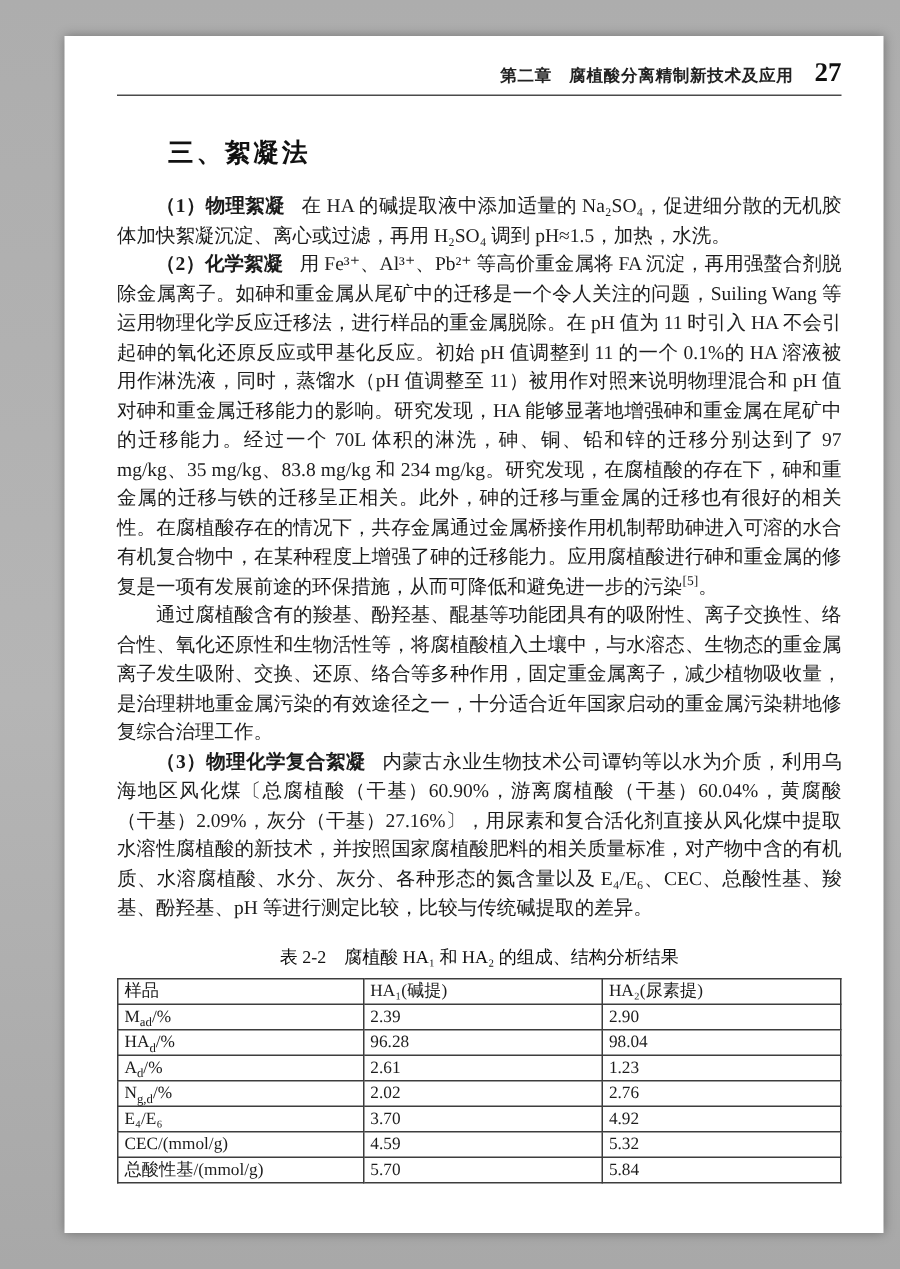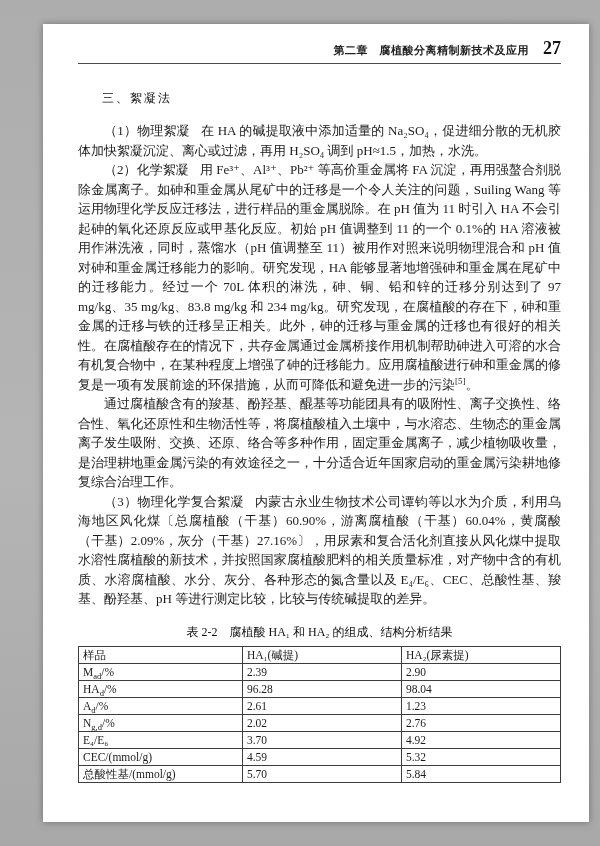--- a/index.html
+++ b/index.html
@@ -44,35 +44,35 @@
     letter-spacing: 0.5px;
     color: #222;
   }
   .running-head .pagenum {
     font-size: 18px;
     font-weight: bold;
     color: #111;
   }
   .section-heading {
     margin: 26px 0 14px 2em;
-    font-size: 12px;
-    font-weight: normal;
+    font-size: 17px;
+    font-weight: bold;
     letter-spacing: 2px;
     color: #111;
   }
   .bodytext p {
     margin: 0;
     font-size: 13px;
     line-height: 19.5px;
     text-align: justify;
     text-indent: 2em;
     color: #1c1c1c;
   }
   .bodytext .lead {
-    font-weight: normal;
+    font-weight: bold;
   }
   .bodytext .lead:not(:empty) {
     margin-right: 0.85em;
   }
   .bodytext sup {
     font-size: 9px;
     line-height: 0;
   }
   .table-caption {
     margin: 15px 0 5px 0;

